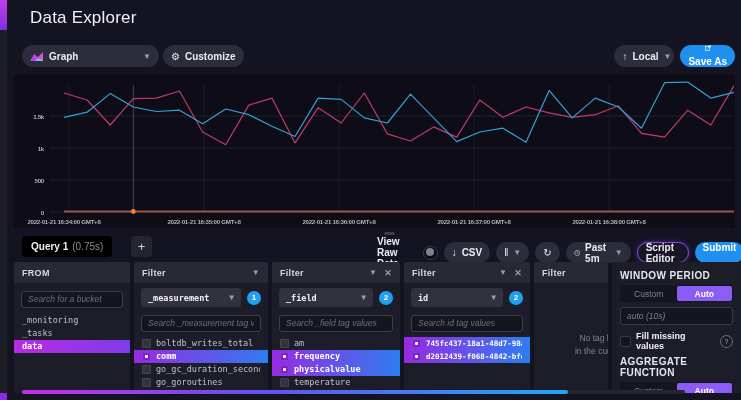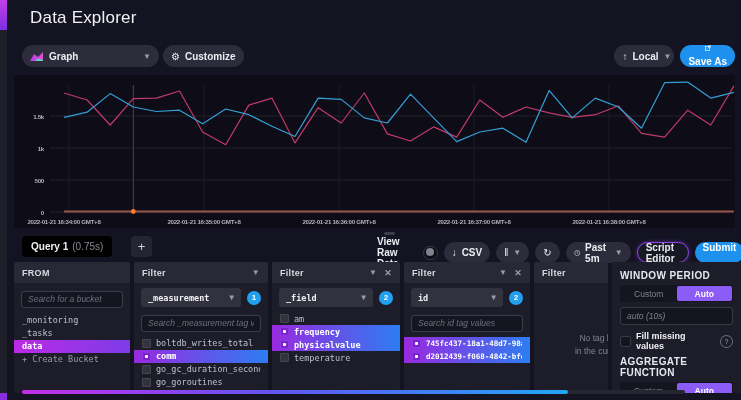--- a/index.html
+++ b/index.html
@@ -211,23 +211,20 @@
 
     <div class="list-item">
           <span class="item-label">_monitoring</span>
         </div>
         <div class="list-item">
           <span class="item-label">_tasks</span>
         </div>
         <div class="list-item selected">
           <span class="item-label">data</span>
         </div>
-        <div class="list-item action">
-          <span class="item-label">+ Create Bucket</span>
-        </div>
       </div>
   </div>
 </div>
 
 <div class="panel" style="left:134px;width:134px">
   <div class="panel-header">
     <span>Filter</span>
     <span class="hdr-icons">
         <span class="caret">▼</span>
       </span>
@@ -272,20 +269,21 @@
     </span>
   </div>
   <div class="panel-body">
     <div class="dd-row">
       <div class="key-dd">
         <span>_field</span>
         <span class="caret">▼</span>
       </div>
       <div class="badge">2</div>
     </div>
+    <input class="search-input" placeholder="Search _field tag values" style="">
     <div class="list">
 
     <div class="list-item">
           <span class="cb"></span>
           <span class="item-label">am</span>
         </div>
         <div class="list-item selected">
           <span class="cb checked"></span>
           <span class="item-label">frequency</span>
         </div>

